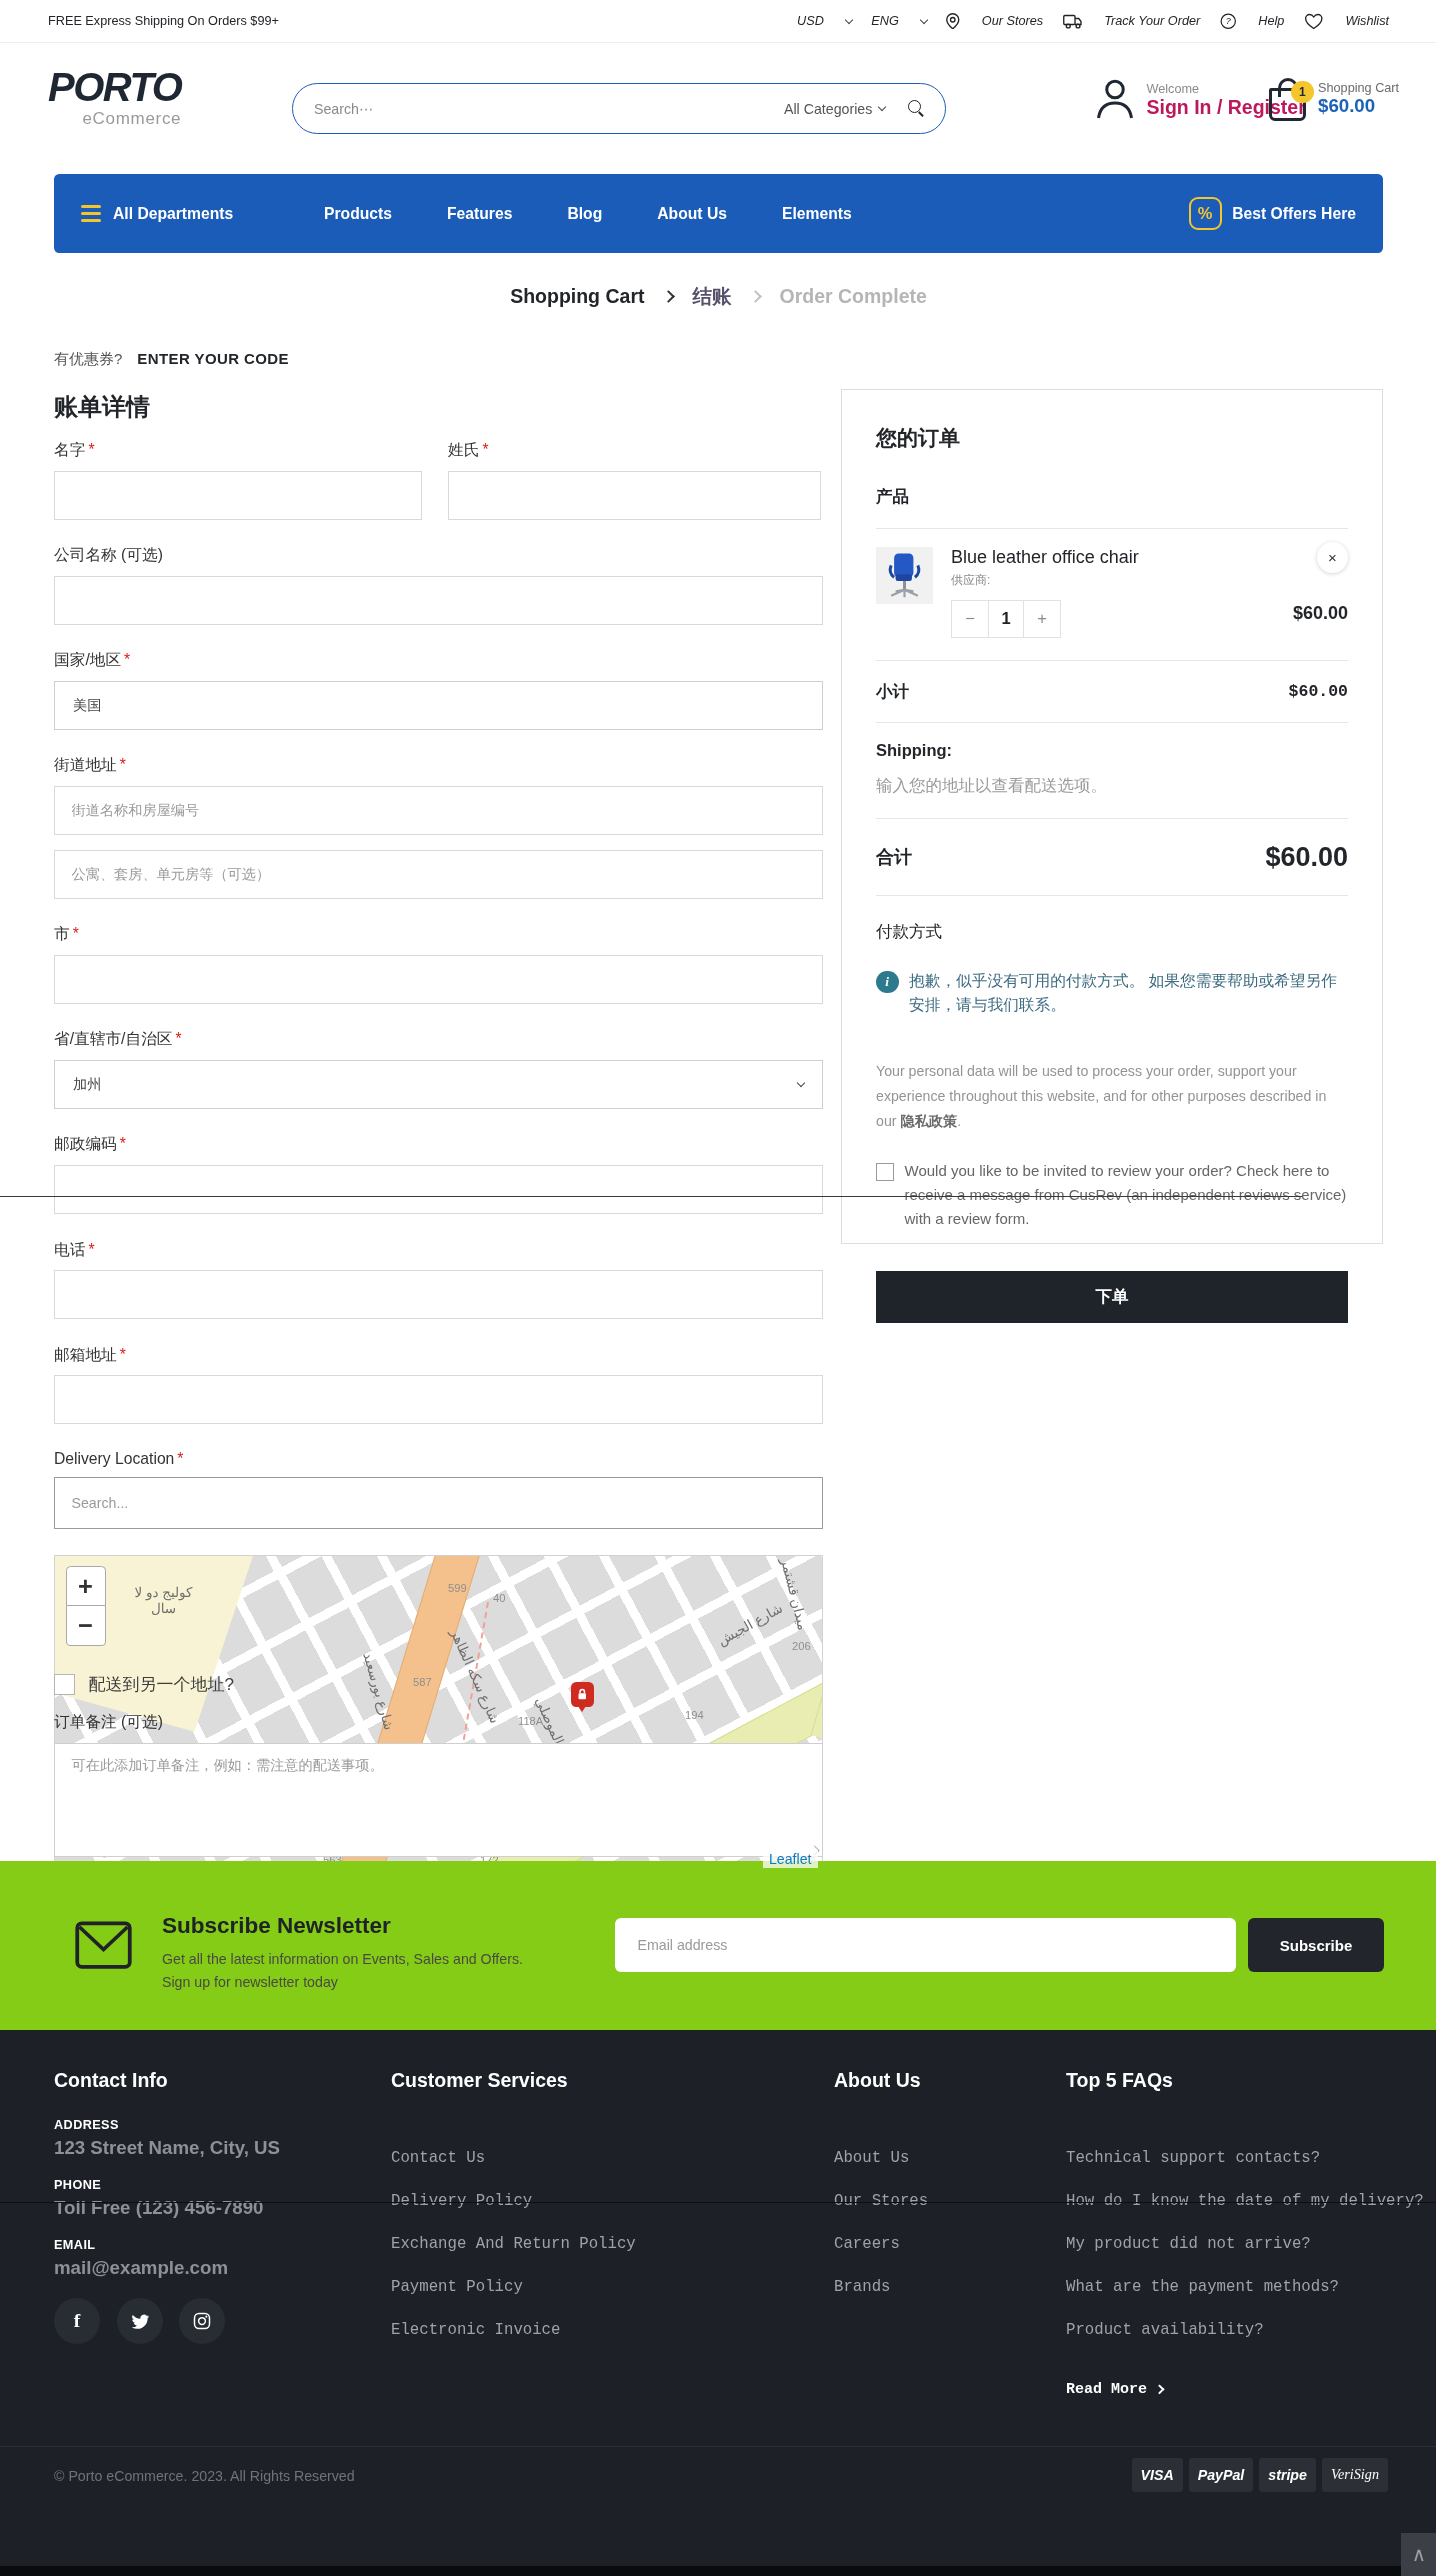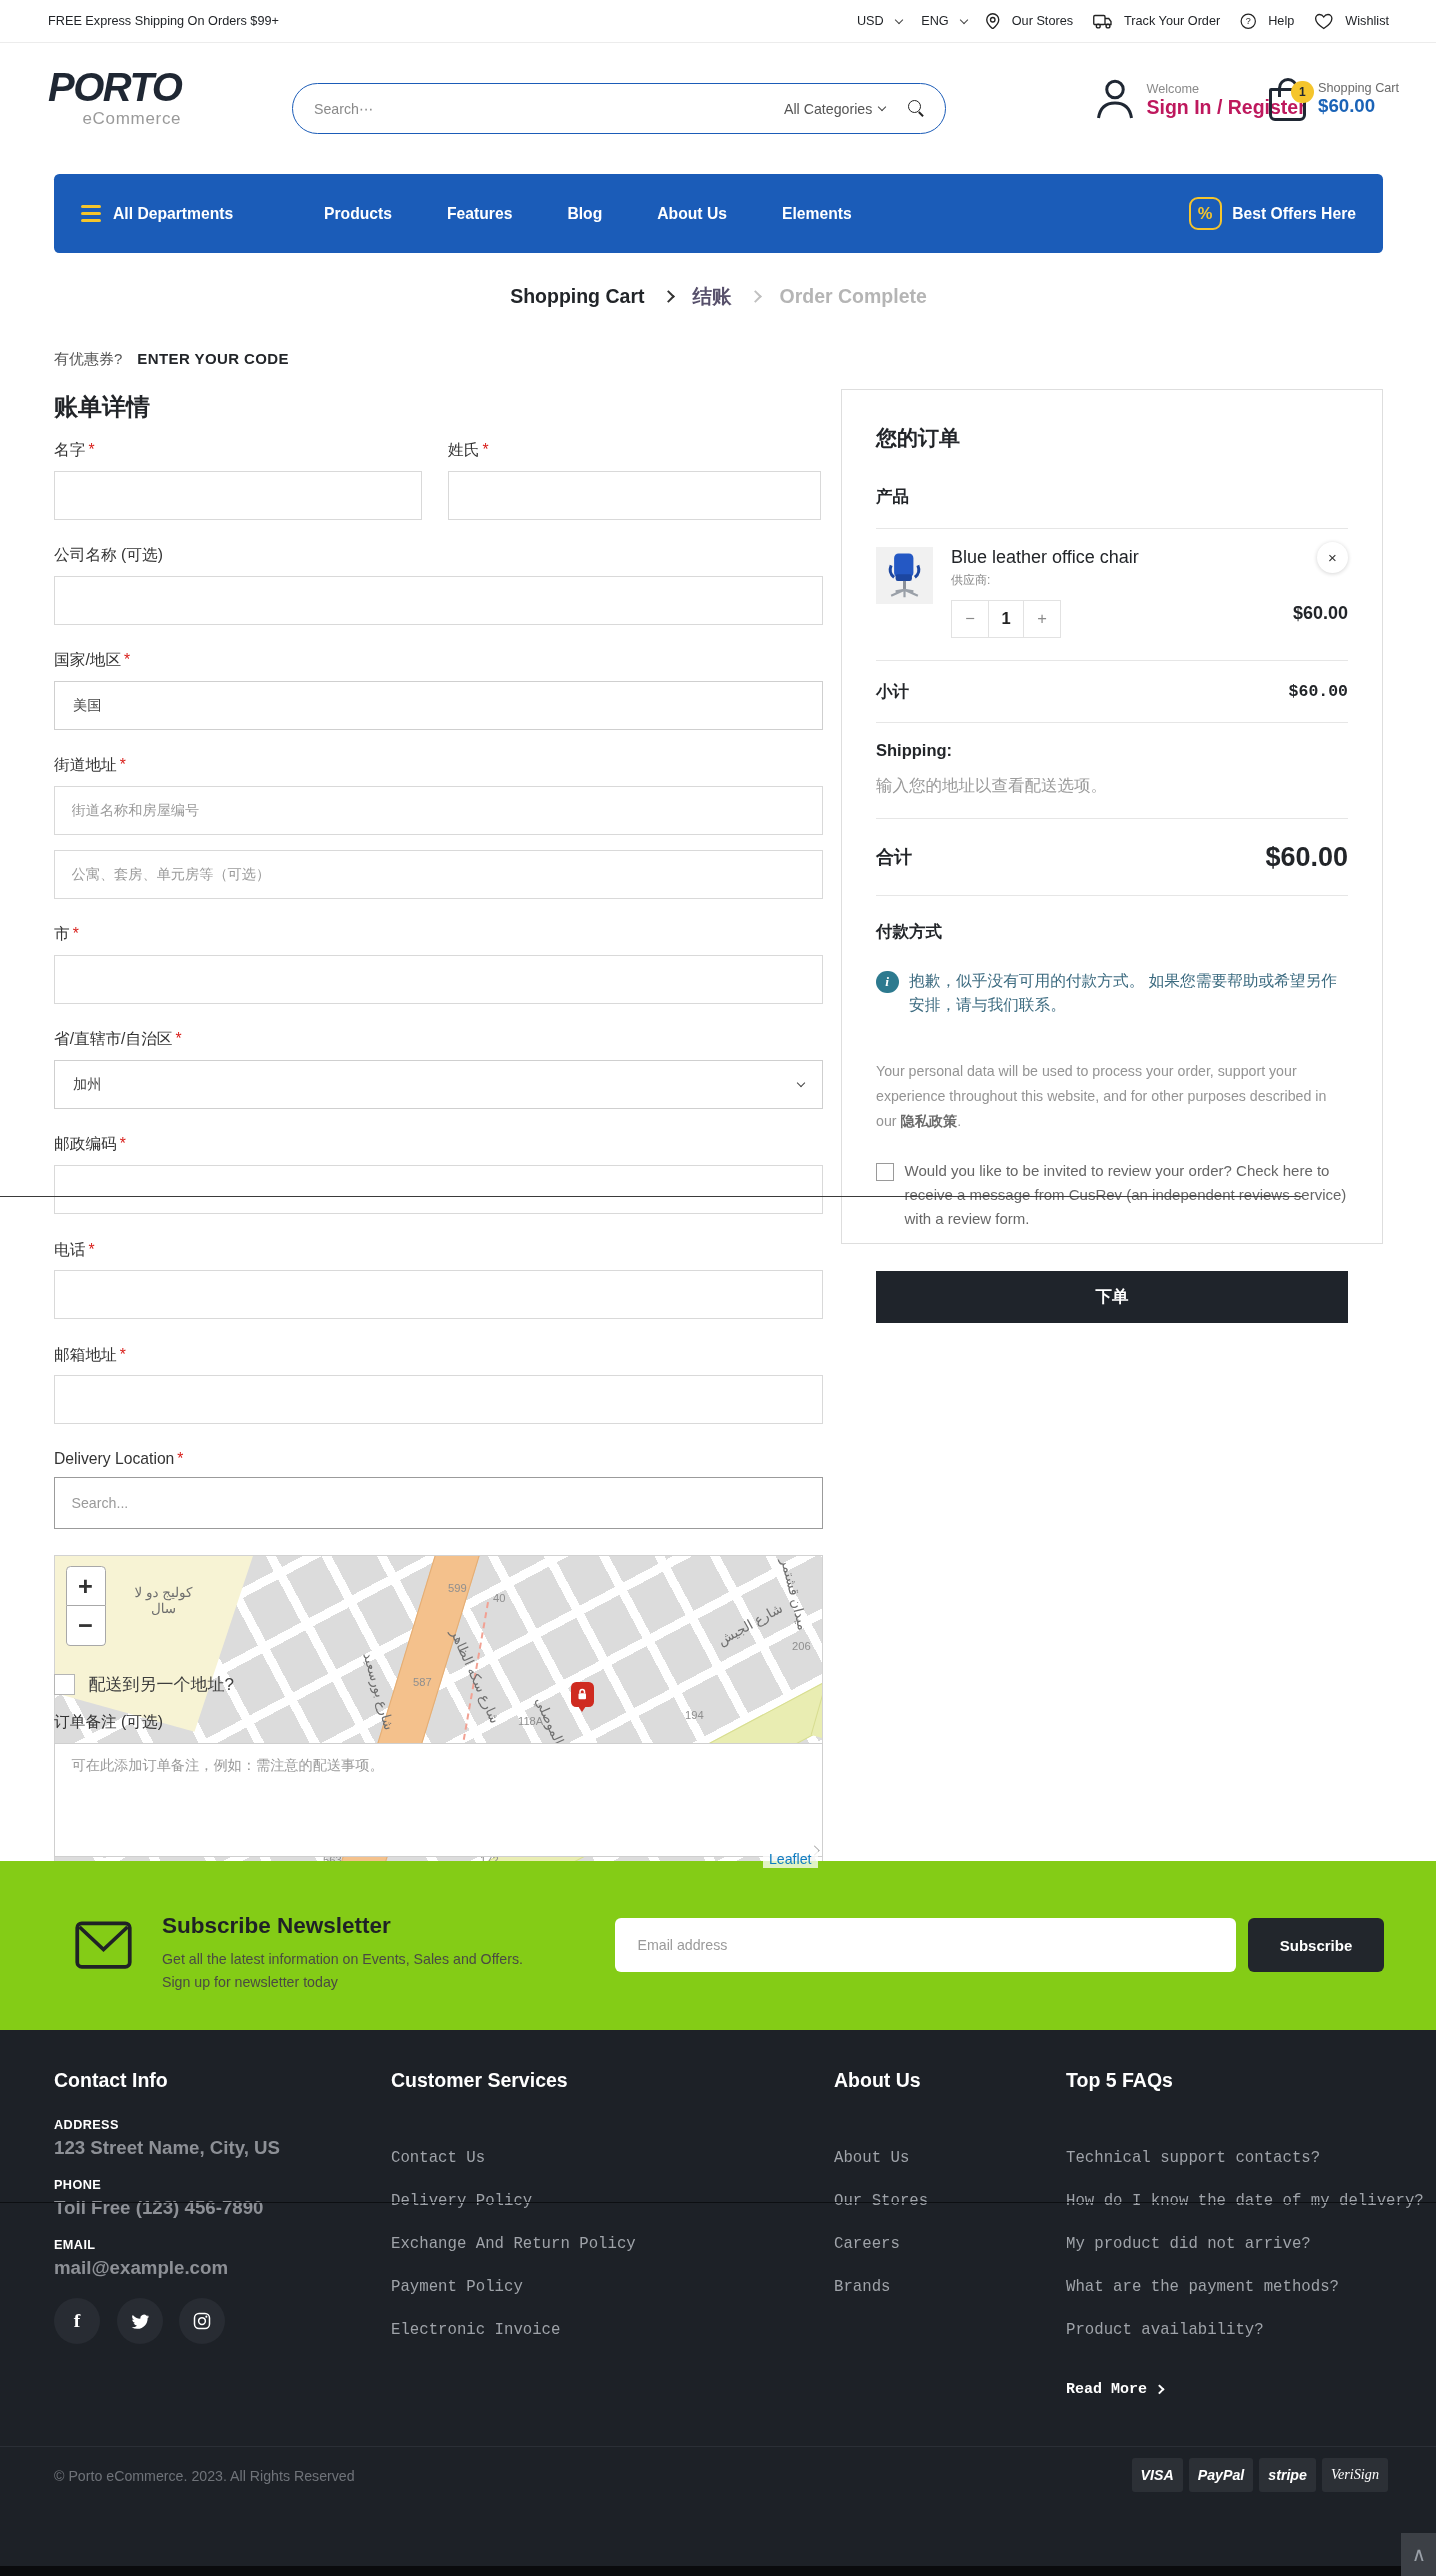--- a/index.html
+++ b/index.html
@@ -2,21 +2,21 @@
 <html style="font-size:12px"><head>
 <meta charset="utf-8">
 <style>
   * { margin:0; padding:0; box-sizing:border-box; }
   body { font-family:"Liberation Sans", sans-serif; background:#fff; }
   .page { position:relative; width:1437px; height:2576px; background:#fff; overflow:hidden; }
 
   
   .topbar { position:absolute; left:0; top:0; width:1437px; height:43px; border-bottom:0.7px solid #ececec; display:flex; align-items:center; justify-content:space-between; padding:0 48px; font-size:12.7px; color:#222529; }
   .topbar-right { display:flex; align-items:center; gap:19.5px; }
-  .tb-item { display:flex; align-items:center; gap:12px; cursor:pointer; }
+  .tb-item { display:flex; align-items:center; gap:22px; cursor:pointer;font-style:italic; }
   .chev { display:inline-block; width:6px; height:6px; border-right:1.5px solid #444; border-bottom:1.5px solid #444; transform:rotate(45deg); margin-top:-3px; }
   .tb-icon svg { display:block; }
 
   
   .header { position:absolute; left:0; top:43px; width:1437px; height:129px; background:#fff; }
   .logo { position:absolute; left:48px; top:24px; }
   .logo-main { font-size:40px; font-weight:800; letter-spacing:-1.5px; color:#1f2733; line-height:1;font-style:italic; }
   .logo-sub { font-size:17px; color:#9a9a9a; text-align:right; margin-top:1.5px; letter-spacing:0.7px; }
   .searchbar { position:absolute; left:292px; top:40px; width:654px; height:51px; border:1.5px solid #1b5cb8; border-radius:25.4px; display:flex; align-items:center; padding:0 21px; }
   .search-input { flex:1; border:none; outline:none; font-size:14.2px; color:#333; background:transparent; font-family:inherit; }
@@ -118,21 +118,21 @@
   .prod-x { position:absolute; right:0; top:13.5px; width:31px; height:31px; border-radius:50%; background:#fff; box-shadow:0 0.7px 4.5px rgba(0,0,0,.18); display:flex; align-items:center; justify-content:center; font-size:15px; color:#333; cursor:pointer; }
   .sumrow { display:flex; justify-content:space-between; align-items:center; padding:19.5px 0; border-bottom:0.7px solid #e6e6e6;font-family:Liberation Mono, monospace; }
   .sumrow .slabel { font-size:16.5px; font-weight:700; color:#222529; }
   .sumrow .sval { font-size:16.5px; font-weight:700; color:#222529; }
   .shiprow { padding:18px 0 21px 0; border-bottom:0.7px solid #e6e6e6; }
   .shiprow .slabel { font-size:16.5px; font-weight:700; color:#222529; }
   .shipnote { font-size:16.5px; color:#9b9b9b; margin-top:15px; }
   .totrow { display:flex; justify-content:space-between; align-items:center; padding:22.5px 0; border-bottom:0.7px solid #e6e6e6; }
   .totrow .slabel { font-size:18px; font-weight:700; color:#222529; }
   .totrow .tval { font-size:27px; font-weight:700; color:#222529; }
-  .paytitle { font-size:16.5px; font-weight:700; color:#222529; margin-top:25.4px; }
+  .paytitle { font-size:16.5px; font-weight:400; color:#222529; margin-top:25.4px; }
   .notice { display:flex; gap:10.5px; margin-top:25.4px; font-size:15.7px; line-height:1.55; color:#3c6b80; }
   .info-i { flex:0 0 auto; width:22.5px; height:22.5px; border-radius:50%; background:#2d7a8f; color:#fff; font-size:13.5px; font-weight:700; font-family:"Liberation Serif", serif; font-style:italic; display:flex; align-items:center; justify-content:center; margin-top:2.2px; }
   .privacy { font-size:14.2px; color:#949494; line-height:1.75; margin-top:42px; }
   .privacy b { color:#6b6b6b; }
   .review { display:flex; gap:10.5px; margin-top:25.4px; font-size:15px; color:#666; line-height:1.6; }
   .review input { flex:0 0 auto; width:18px; height:18px; appearance:none; border:0.7px solid #9a9a9a; background:#fff; margin-top:3.7px; cursor:pointer; }
   .place-order { margin-top:40px; width:100%; height:52px; background:#1f242b; color:#fff; font-size:16.5px; font-weight:700; border:none; cursor:pointer; font-family:inherit; }
 
   .artifact-line1 { position:absolute; left:0; top:1196px; width:1302px; height:0.7px; background:#3a3a3a; z-index:9; }
   .artifact-line2 { position:absolute; left:0; top:2202px; width:1437px; height:0.7px; background:#0d0f12; z-index:9; }

